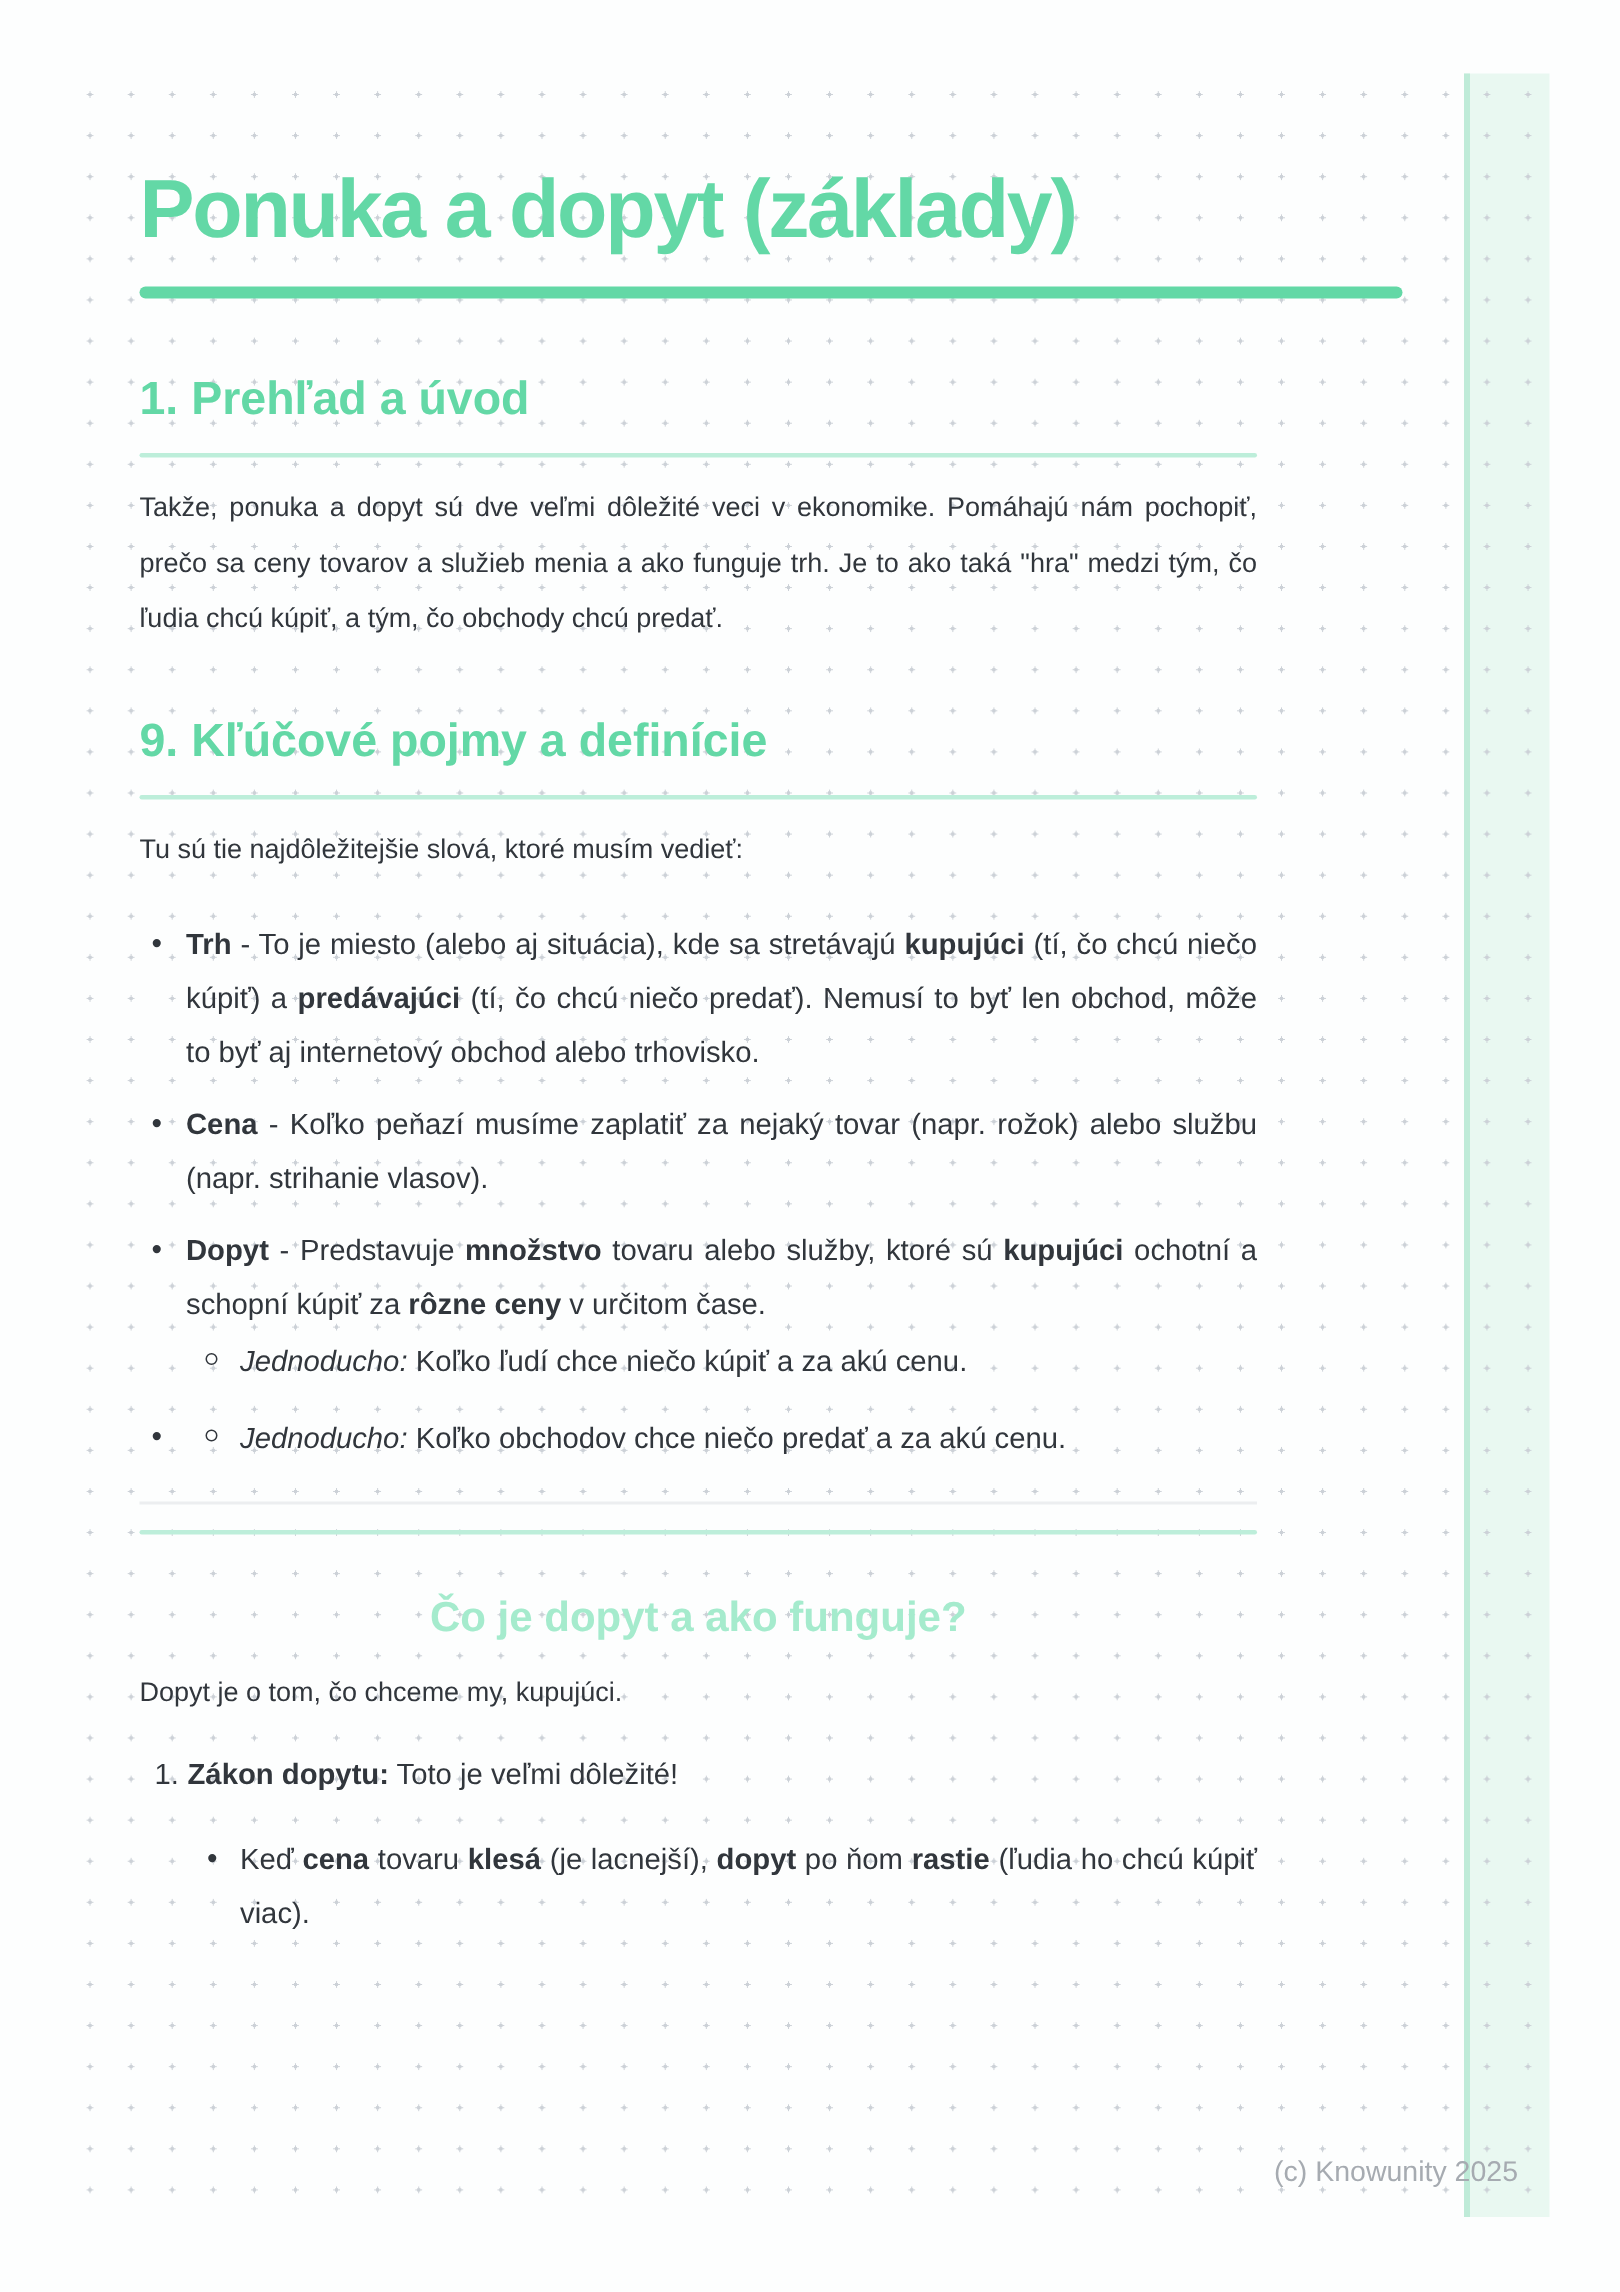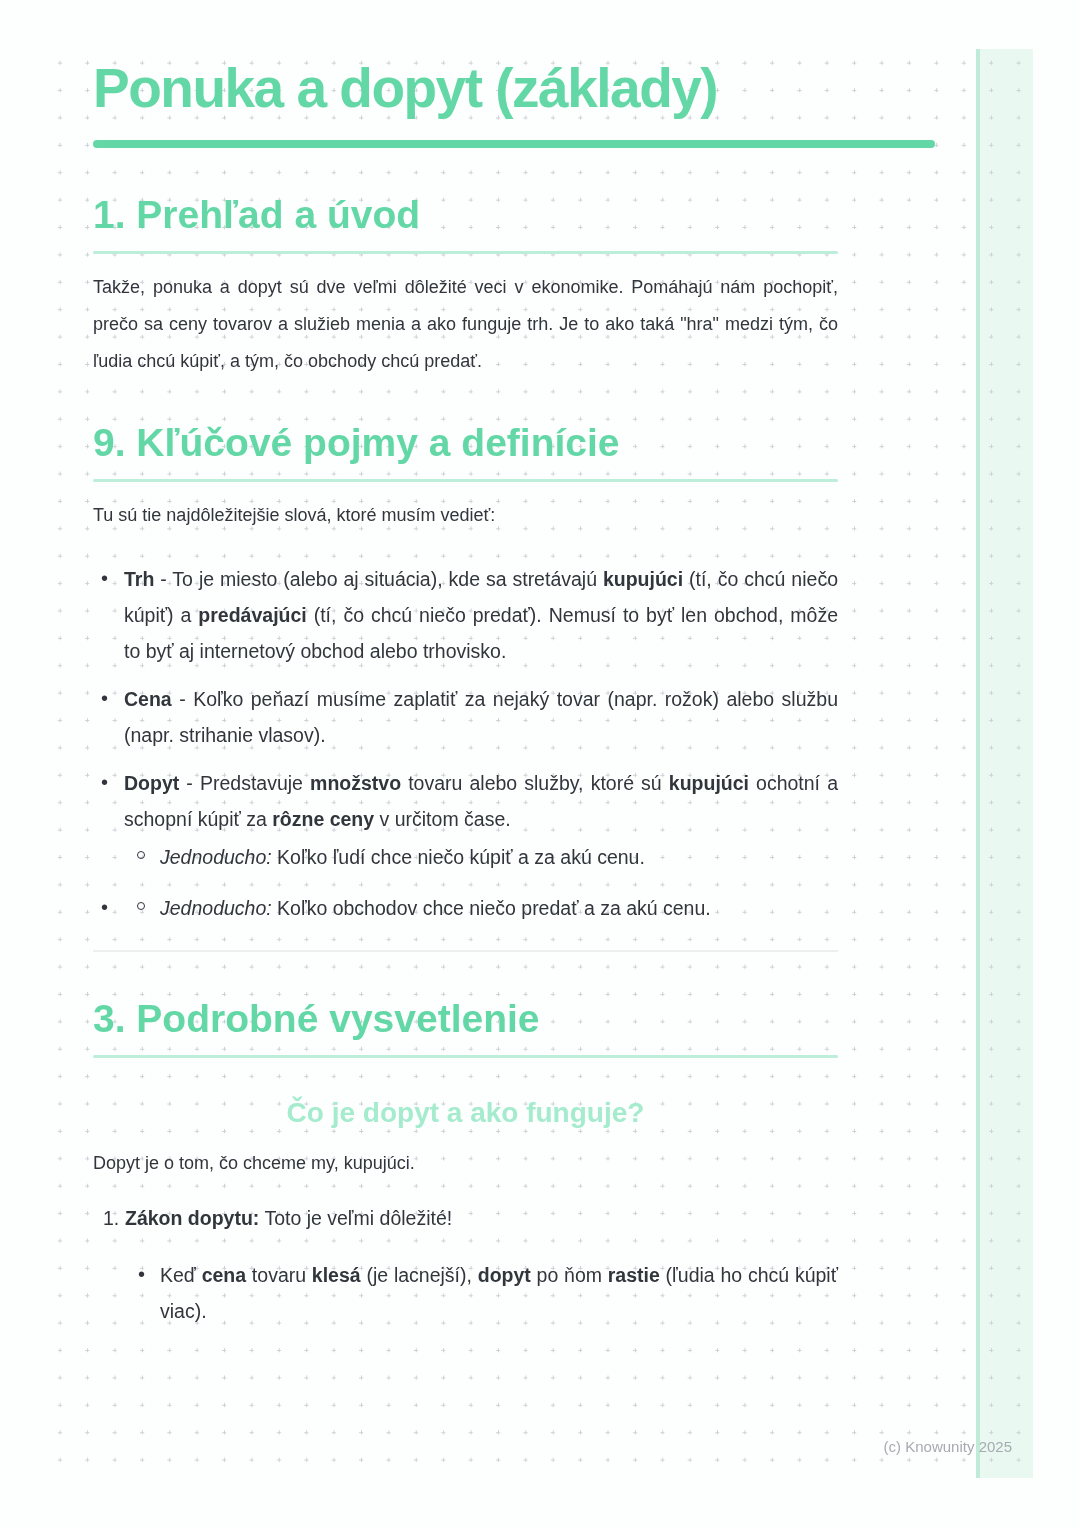--- a/index.html
+++ b/index.html
@@ -44,36 +44,36 @@
     background-size:27.4px 27.4px;
     z-index:1;
   }
   .content{
     position:absolute;
     left:93px; top:0;
     width:745px;
     z-index:2;
   }
   h1{
-    margin-top:58px;
+    margin-top:109px;
     font-size:55px;
     line-height:60px;
     font-weight:700;
     letter-spacing:-1.5px;
     color:var(--accent);
   }
   .rule-thick{
     margin-top:22px;
     width:842px;
     height:8px;
     border-radius:4px;
     background:var(--accent);
   }
   h2{
-    font-size:39px;
+    font-size:31px;
     line-height:38px;
     font-weight:700;
     color:var(--accent);
   }
   .h2-1{ margin-top:48px; }
   .h2-2{ margin-top:44px; }
   .h2-3{ margin-top:48px; }
   .rule-light{
     margin-top:17px;
     width:745px;
@@ -156,21 +156,21 @@
   ul.nested > li{
     position:relative;
     padding-left:35px;
     font-size:19.5px;
     line-height:36px;
   }
   ul.nested .marker{ left:13px; }
   .watermark{
     position:absolute;
     right:68px; top:1438px;
-    font-size:15px;
+    font-size:19px;
     color:var(--watermark);
     z-index:3;
   }
 </style>
 </head>
 <body>
 
 <div class="page">
 
   <div class="edge-band"></div>
@@ -214,21 +214,20 @@
           <li>
             <span class="marker-o"></span>
             <span class="li-text"><i>Jednoducho:</i><span> Koľko obchodov chce niečo predať a za akú cenu.</span></span>
           </li>
         </ul>
       </li>
     </ul>
 
     <div class="divider"></div>
 
-    <h2 class="h2-3">3. Podrobné vysvetlenie</h2>
     <div class="rule-light"></div>
 
     <h3>Čo je dopyt a ako funguje?</h3>
     <p class="body">Dopyt je o tom, čo chceme my, kupujúci.</p>
 
     <div class="num-item">
       <span class="num">1.</span>
       <span class="li-text"><b>Zákon dopytu:</b><span> Toto je veľmi dôležité!</span></span>
       <ul class="nested">
         <li>

